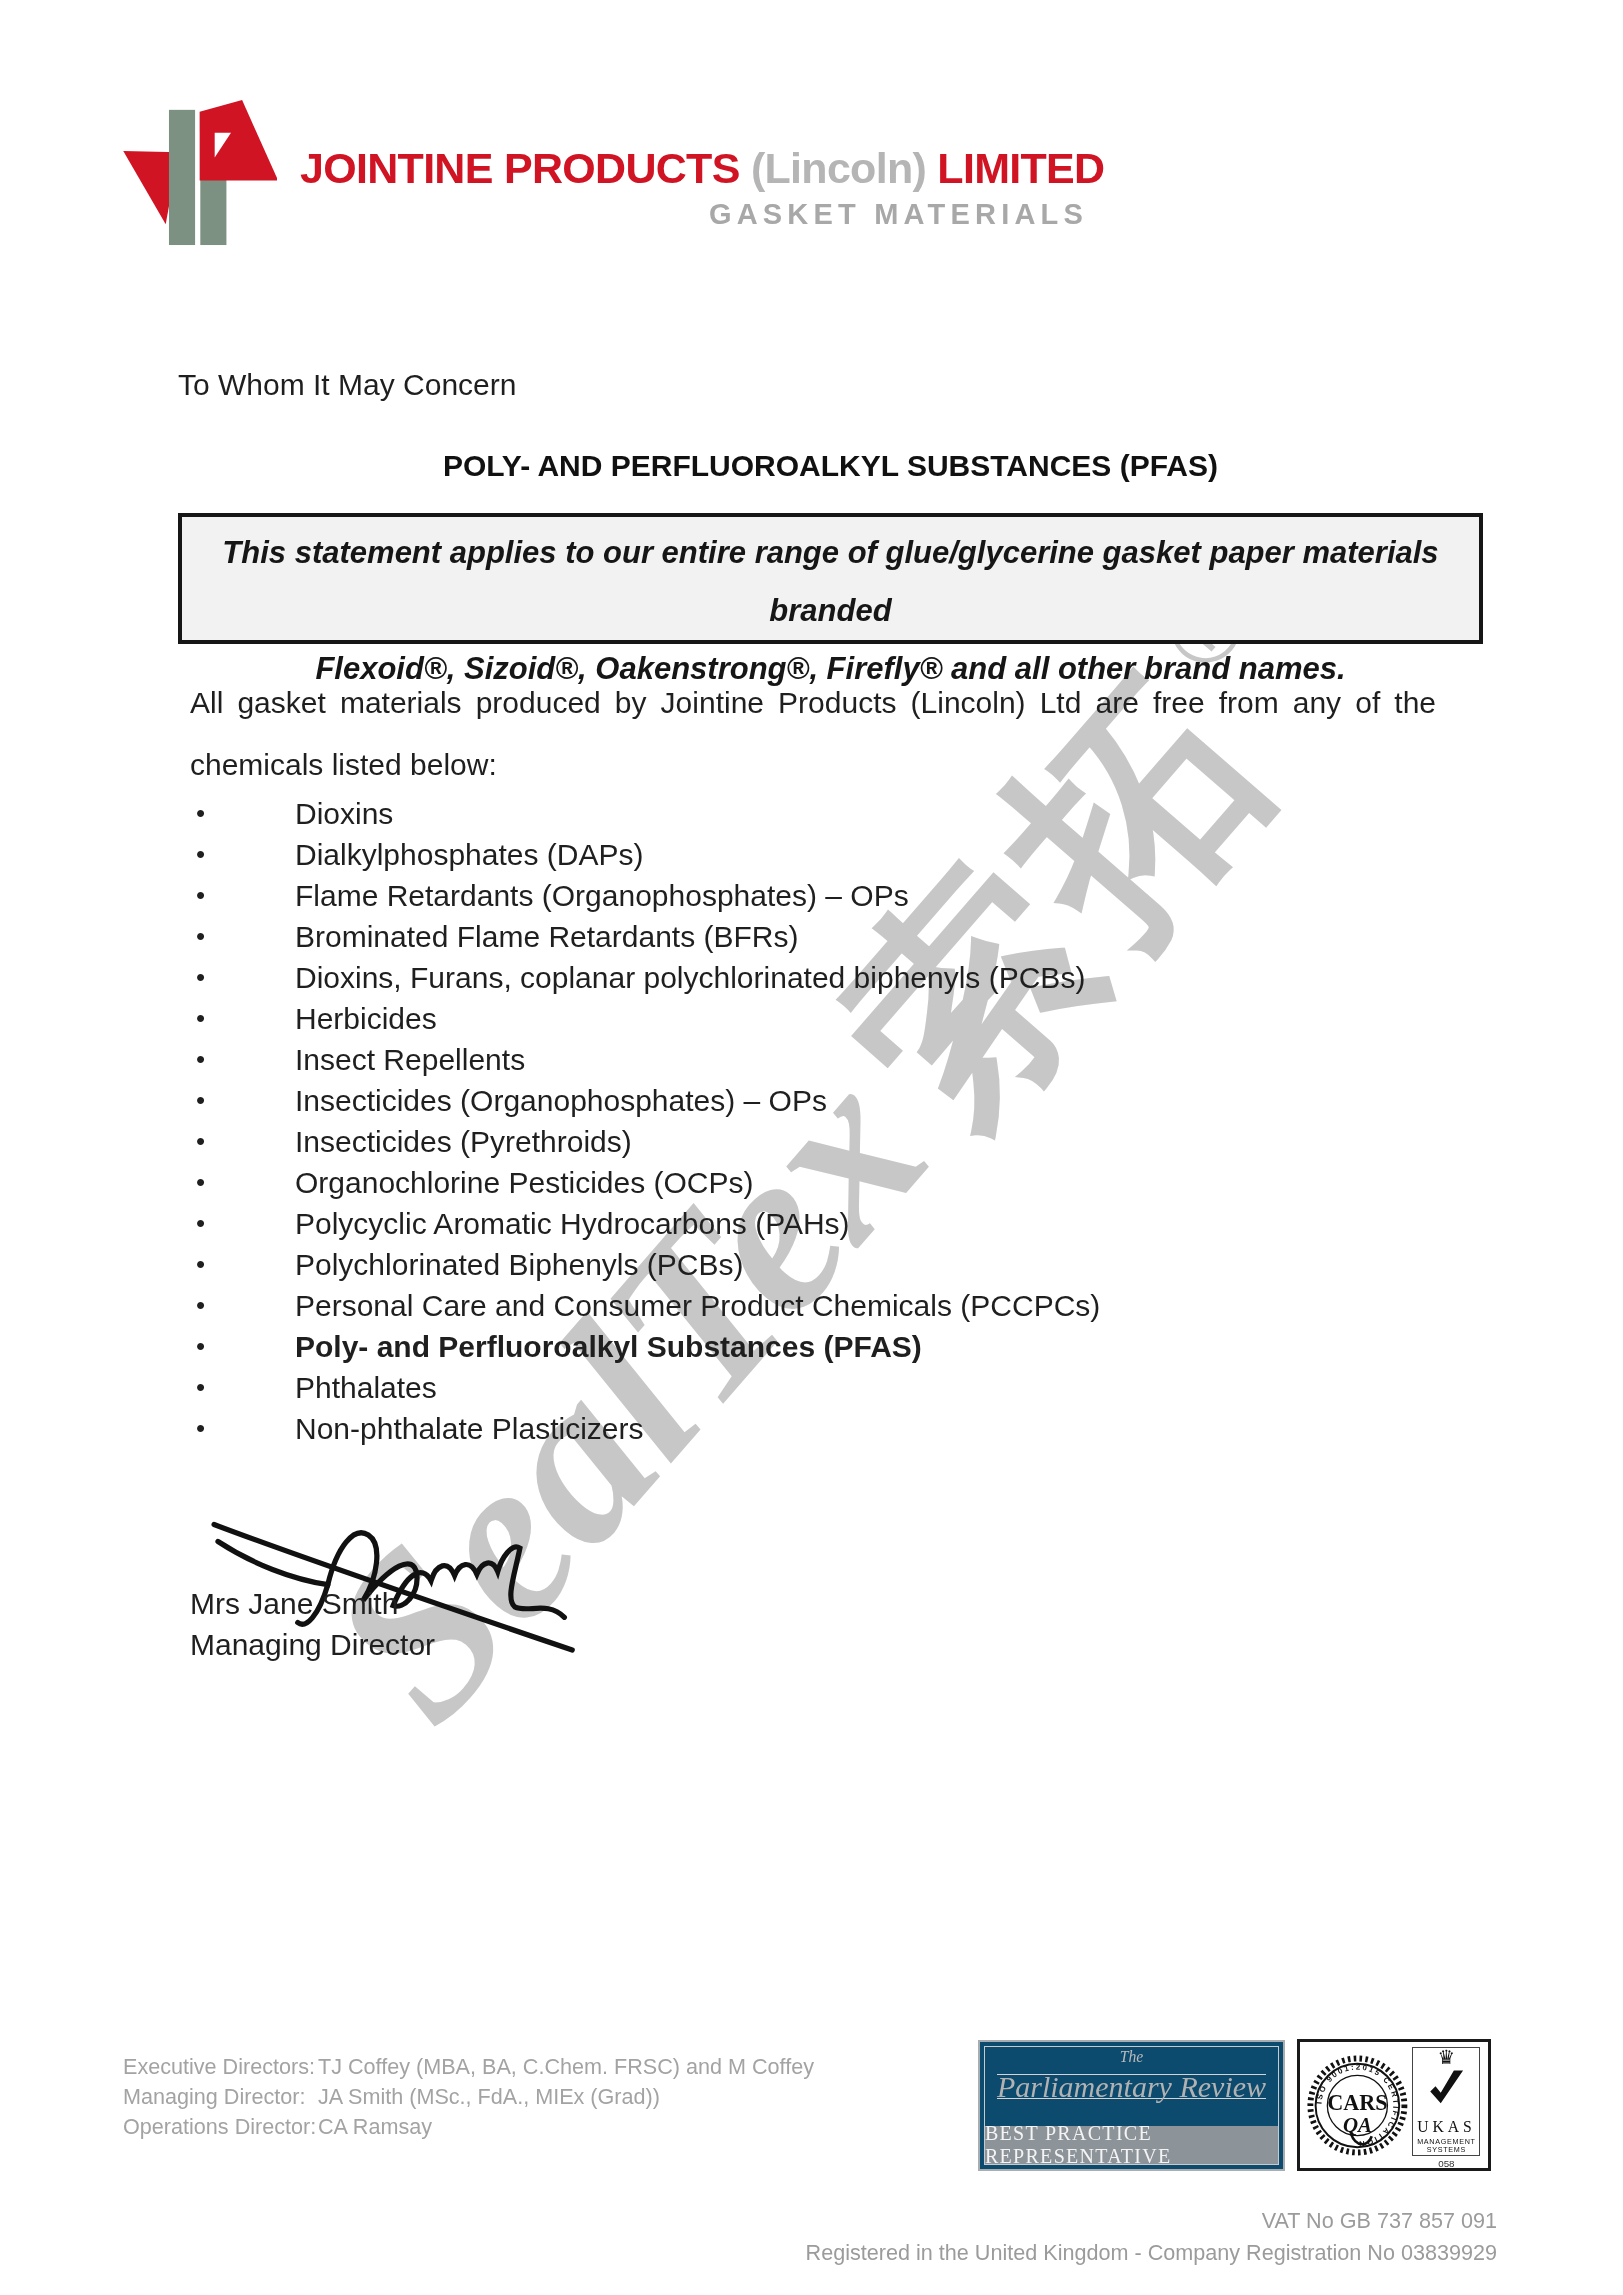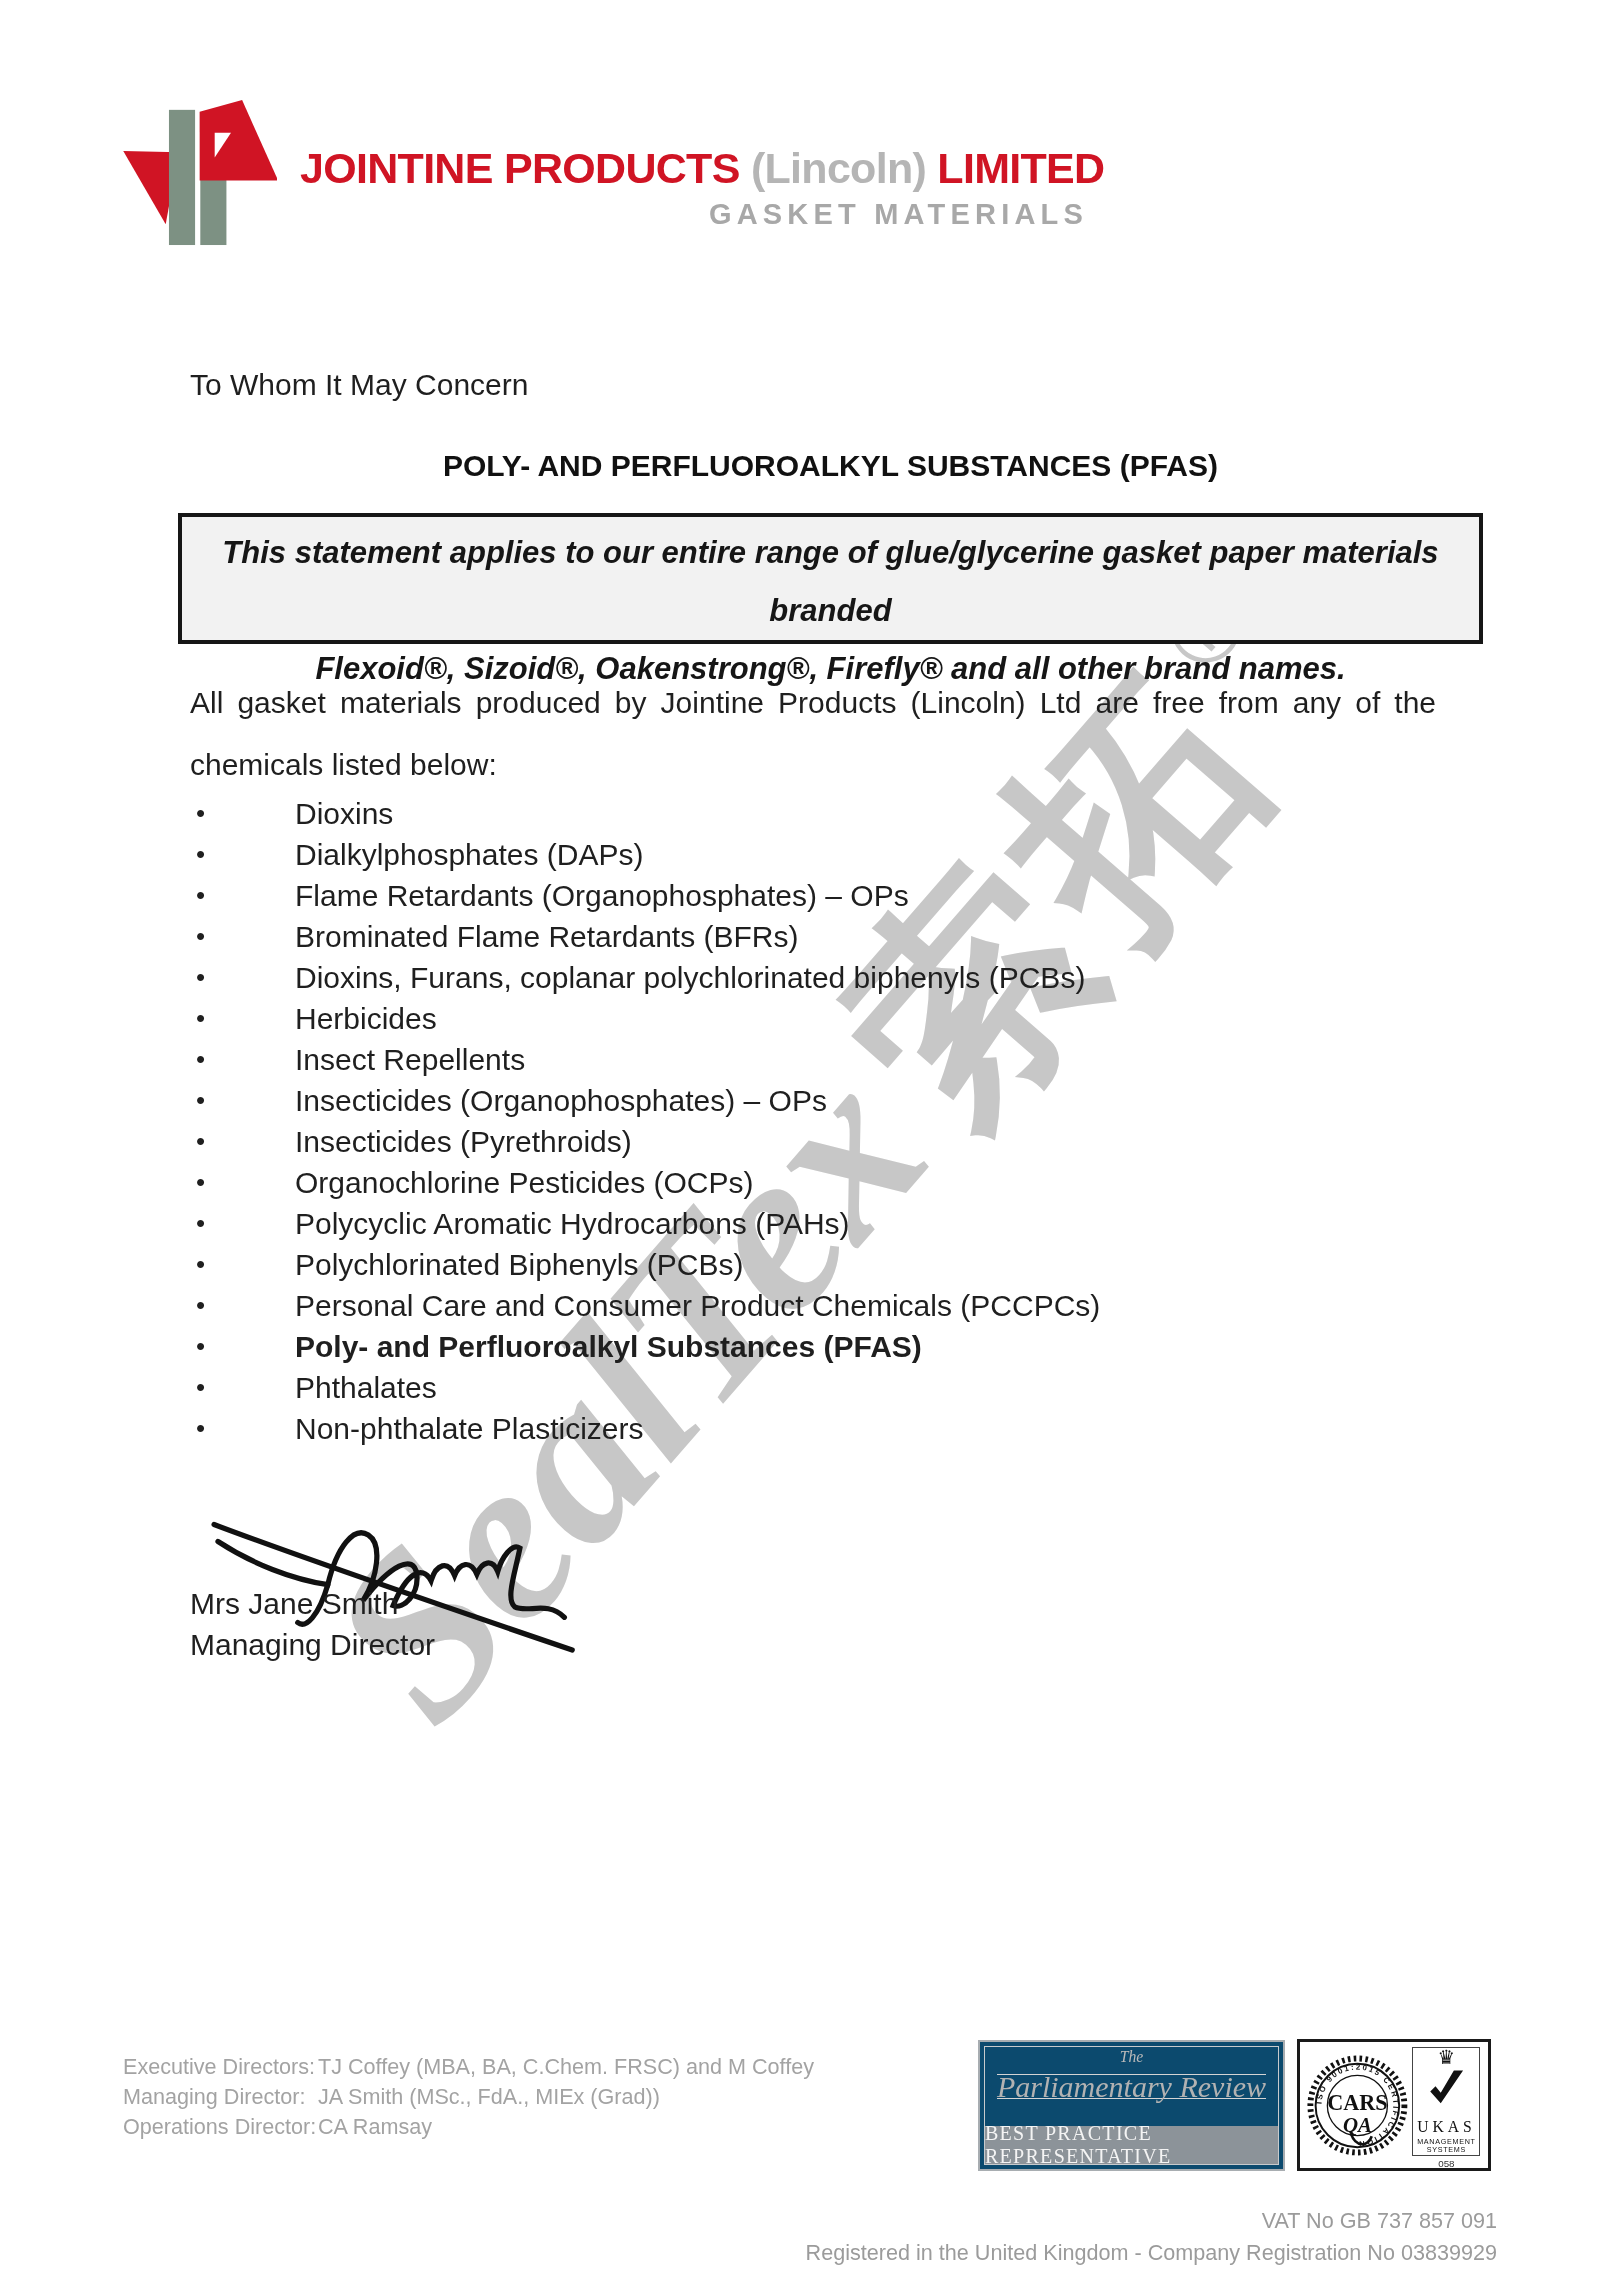--- a/index.html
+++ b/index.html
@@ -20,21 +20,21 @@
                 letter-spacing:-0.7px;white-space:nowrap;}
   .red-txt{color:#d01424;}
   .gray-txt{color:#b5b5b5;}
   .company-reflect{left:300px;top:191px;width:788px;height:31px;overflow:hidden;opacity:0.13;}
   .tagline{left:300px;top:198px;width:788px;text-align:right;font-size:29px;font-weight:bold;
            letter-spacing:5.2px;color:#a8a8a8;}
   .reg-office{right:179px;top:97px;text-align:right;font-size:20px;font-weight:bold;
               letter-spacing:2.3px;color:#9d9d9d;line-height:25.5px;}
 
   
-  .salutation{left:190px;top:368px;font-size:30px;color:#1f1f1f;}
+  .salutation{left:178px;top:368px;font-size:30px;color:#1f1f1f;}
   .doc-title{left:178px;top:449px;width:1305px;text-align:center;font-size:30px;font-weight:bold;color:#111;}
   .statement-box{left:178px;top:513px;width:1305px;height:131px;box-sizing:border-box;
                  border:4.6px solid #161616;background:#f2f2f2;text-align:center;
                  font-size:31px;font-weight:bold;font-style:italic;color:#161616;
                  line-height:58px;padding-top:6.5px;}
   .intro{left:190px;top:672px;width:1246px;font-size:30px;color:#1f1f1f;line-height:62px;}
   .intro .just{text-align:justify;text-align-last:justify;}
   .chem-list{left:196px;top:793px;width:1243px;font-size:30px;color:#1f1f1f;}
   .chem-row{display:flex;height:41px;align-items:center;}
   .chem-bullet{width:99px;font-size:26px;}

